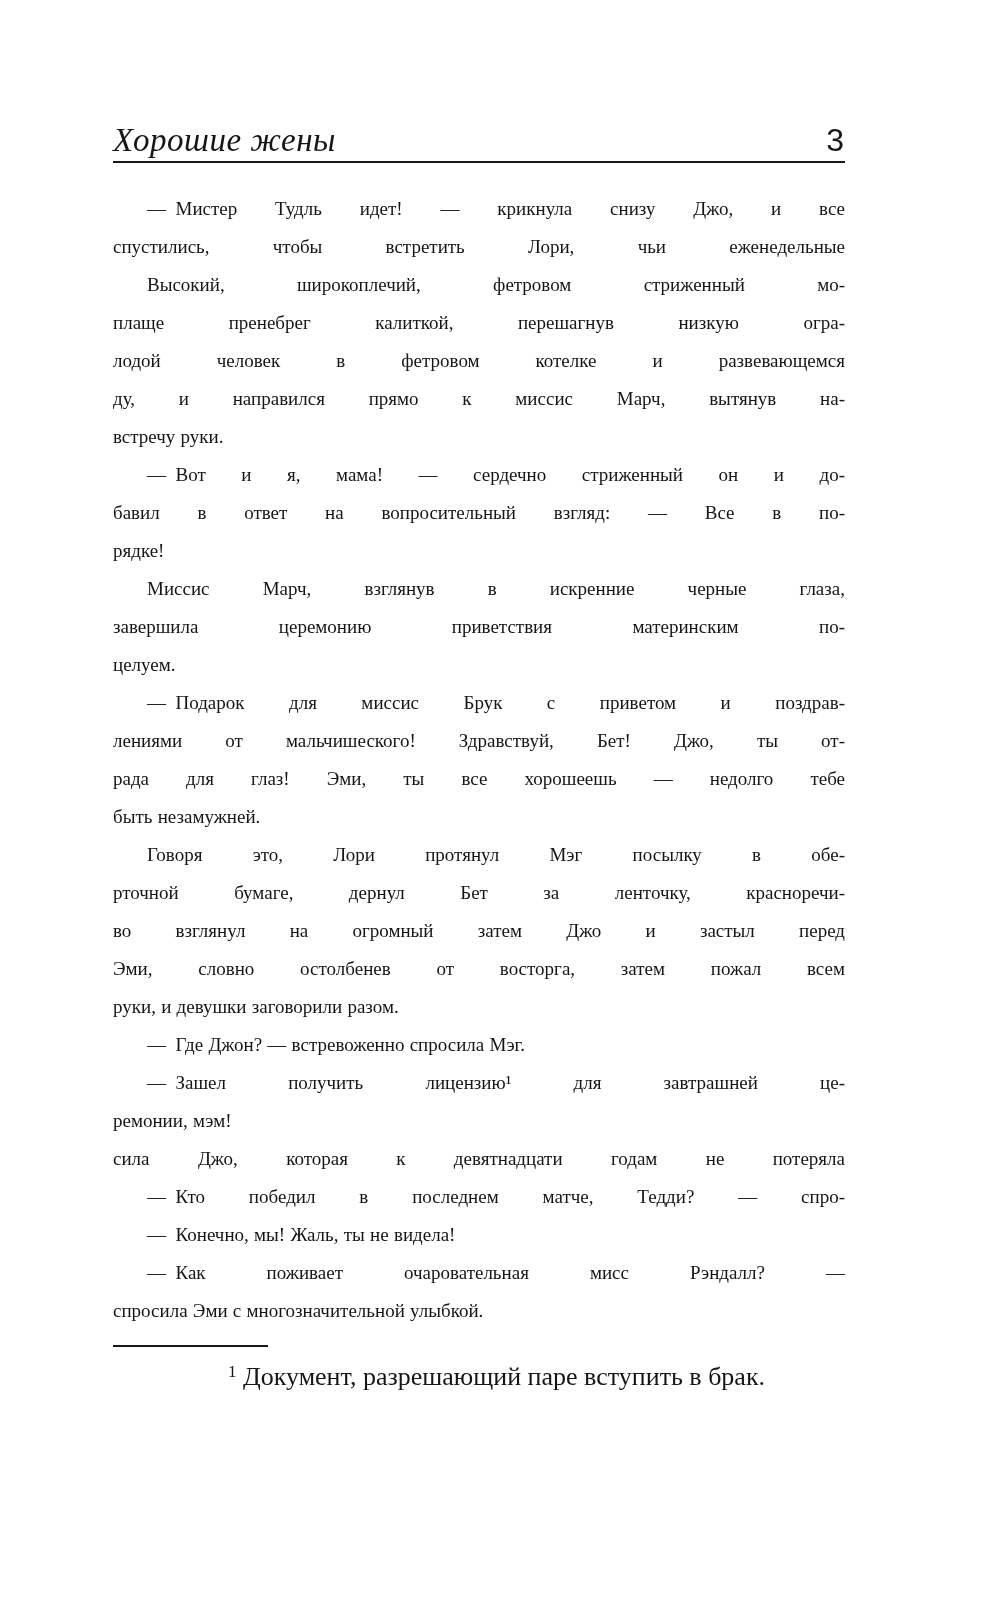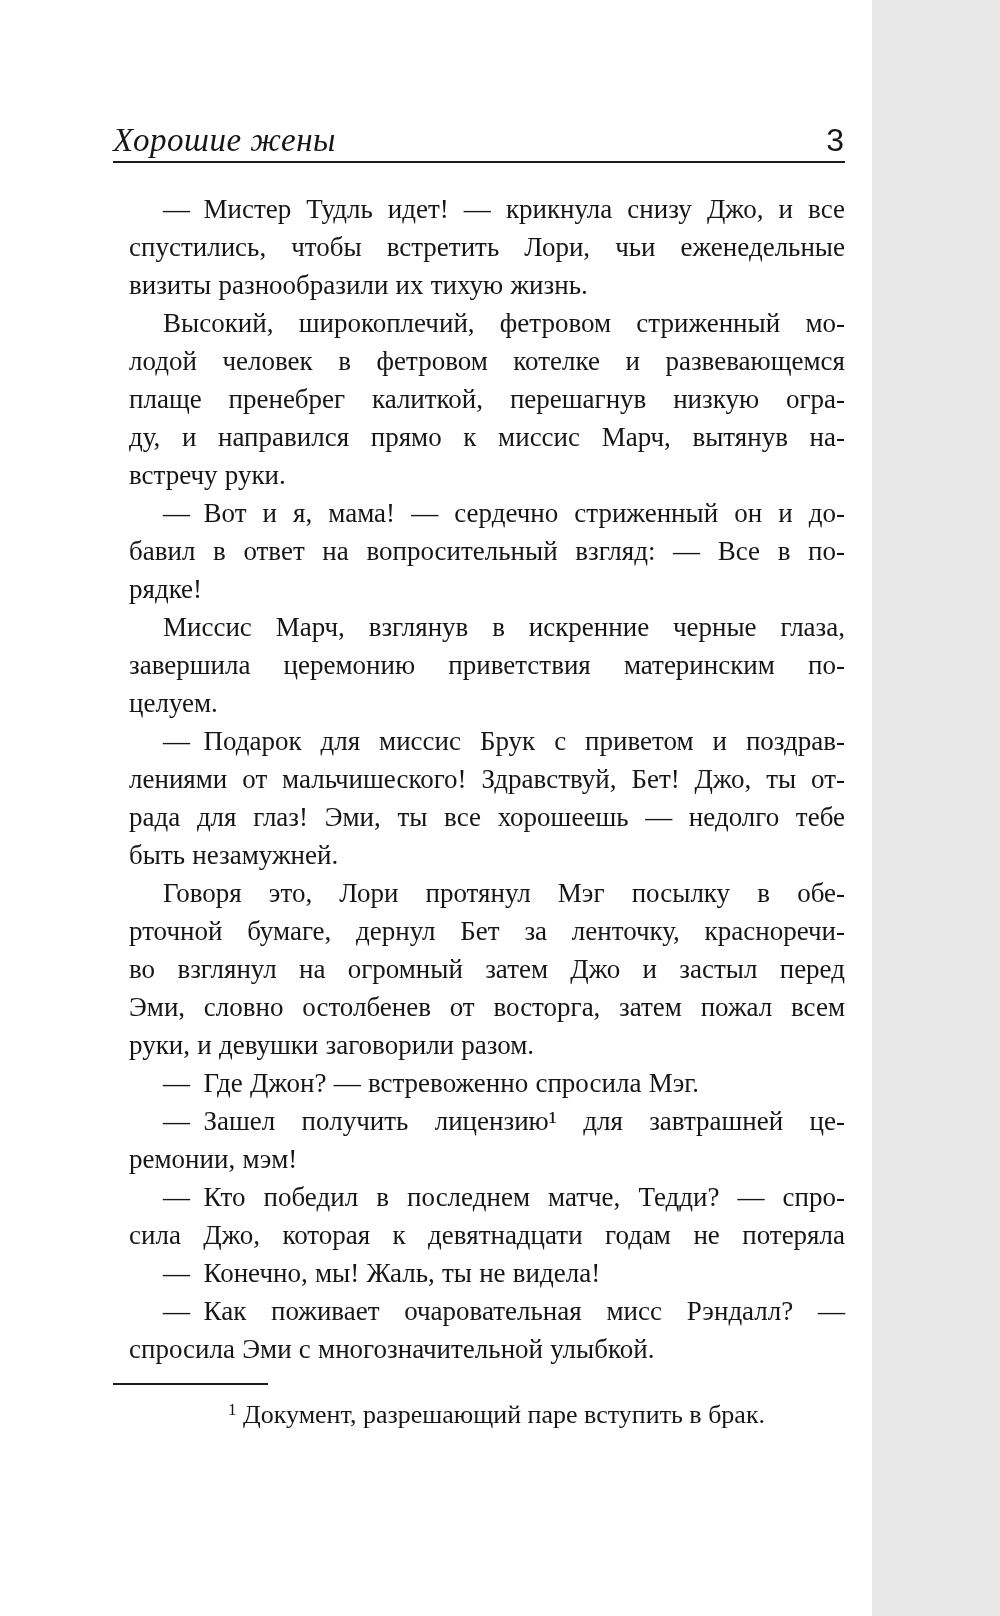--- a/index.html
+++ b/index.html
@@ -1,18 +1,18 @@
 <!DOCTYPE html>
 <html><head>
 <meta charset="utf-8">
 <style>
   html, body { margin: 0; padding: 0; background: #e8e8e8; }
   .page {
     position: relative;
-    width: 872px;
+    width: 1000px;
     height: 1616px;
     background: #ffffff;
     font-family: "Liberation Serif", serif;
     color: #161616;
     box-sizing: border-box;
     padding: 122px 0 4px 113px;
     overflow: hidden;
   }
   .content { width: 732px; }
 
@@ -36,23 +36,22 @@
   }
   .head-rule {
     border: none;
     border-top: 2.5px solid #1b1b1b;
     margin: 3px 0 0 0;
   }
 
   
   .body-text {
     margin-top: 27px;
-    font-size: 27px;
+    font-size: 19px;
     line-height: 38px;
-    margin-left: 16px;
   }
   .paragraph { margin: 0; }
   .line {
     text-align: justify;
     text-align-last: justify;
     word-spacing: 0.5px;
   }
   .line.first { text-indent: 34px; }
   .line.para-last { text-align-last: left; }
 
@@ -85,26 +84,25 @@
     <div class="running-head">
       <span class="head-title">Хорошие жены</span>
       <span class="page-number">3</span>
     </div>
     <hr class="head-rule">
 
     <div class="body-text" id="body-text">
         <div class="paragraph">
           <div class="line first">— Мистер Тудль идет! — крикнула снизу Джо, и все</div>
           <div class="line">спустились, чтобы встретить Лори, чьи еженедельные</div>
-          <div class="line para-last">визиты разнообразили их тихую жизнь.</div>
         </div>
         <div class="paragraph">
           <div class="line first">Высокий, широкоплечий, фетровом стриженный мо-</div>
+          <div class="line">плаще пренебрег калиткой, перешагнув низкую огра-</div>
           <div class="line">лодой человек в фетровом котелке и развевающемся</div>
-          <div class="line">плаще пренебрег калиткой, перешагнув низкую огра-</div>
           <div class="line">ду, и направился прямо к миссис Марч, вытянув на-</div>
           <div class="line para-last">встречу руки.</div>
         </div>
         <div class="paragraph">
           <div class="line first">— Вот и я, мама! — сердечно стриженный он и до-</div>
           <div class="line">бавил в ответ на вопросительный взгляд: — Все в по-</div>
           <div class="line para-last">рядке!</div>
         </div>
         <div class="paragraph">
           <div class="line first">Миссис Марч, взглянув в искренние черные глаза,</div>
@@ -125,22 +123,22 @@
           <div class="line para-last">руки, и девушки заговорили разом.</div>
         </div>
         <div class="paragraph">
           <div class="line first para-last">— Где Джон? — встревоженно спросила Мэг.</div>
         </div>
         <div class="paragraph">
           <div class="line first">— Зашел получить лицензию¹ для завтрашней це-</div>
           <div class="line para-last">ремонии, мэм!</div>
         </div>
         <div class="paragraph">
+          <div class="line">сила Джо, которая к девятнадцати годам не потеряла</div>
           <div class="line first">— Кто победил в последнем матче, Тедди? — спро-</div>
-          <div class="line">сила Джо, которая к девятнадцати годам не потеряла</div>
         </div>
         <div class="paragraph">
           <div class="line first para-last">— Конечно, мы! Жаль, ты не видела!</div>
         </div>
         <div class="paragraph">
           <div class="line first">— Как поживает очаровательная мисс Рэндалл? —</div>
           <div class="line para-last">спросила Эми с многозначительной улыбкой.</div>
         </div>
       </div>
 

